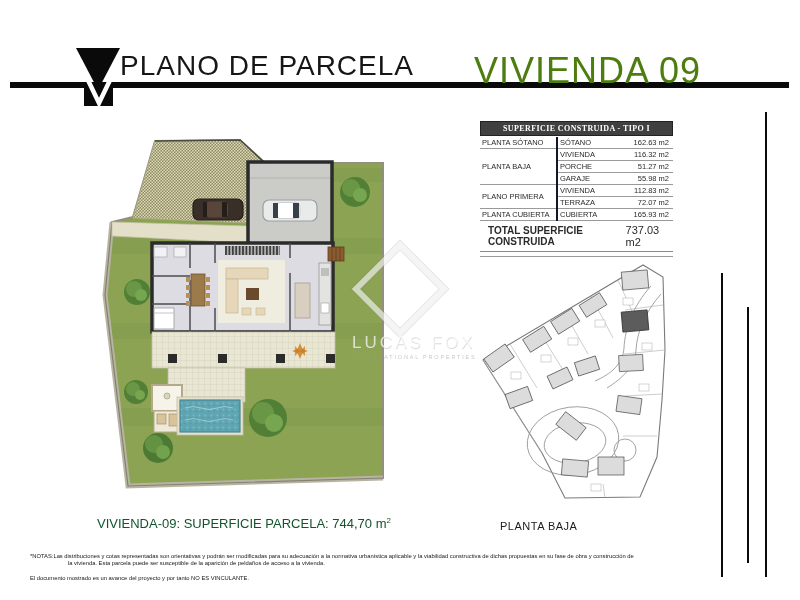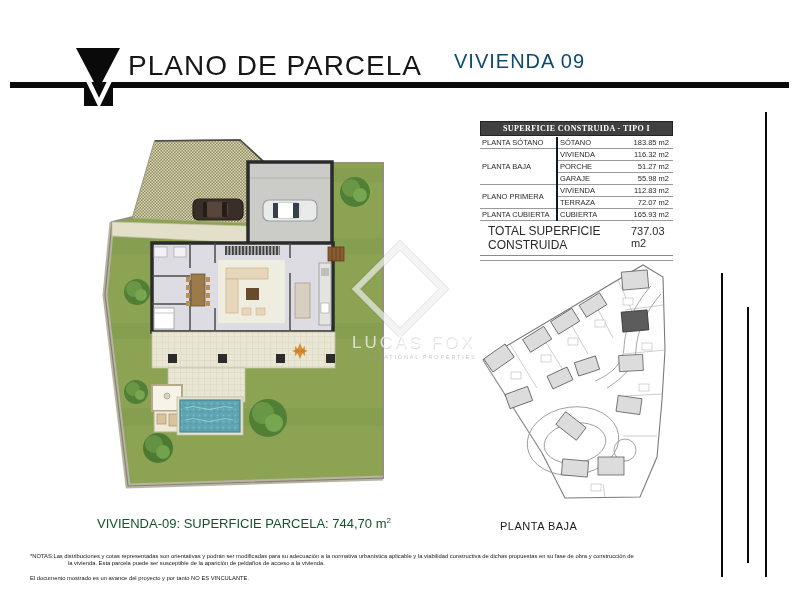--- a/index.html
+++ b/index.html
@@ -1,33 +1,33 @@
 <!DOCTYPE html>
 <html><head>
 <meta charset="utf-8">
 <style>
   html,body{margin:0;padding:0;background:#ffffff;}
   .page{position:relative;width:800px;height:600px;background:#fff;overflow:hidden;
         font-family:"Liberation Sans","DejaVu Sans",sans-serif;color:#111;}
   
   .hbar{position:absolute;left:10px;top:82px;width:779px;height:6px;background:#0a0a0a;}
   .logo{position:absolute;left:70px;top:42px;}
-  .title-left{position:absolute;left:128px;top:50px;font-size:28px;letter-spacing:1px;color:#161616;}
-  .title-right{position:absolute;left:454px;top:50px;font-size:20px;letter-spacing:1px;color:#0c4a6e;}
+  .title-left{position:absolute;left:120px;top:50px;font-size:28px;letter-spacing:1px;color:#161616;}
+  .title-right{position:absolute;left:474px;top:50px;font-size:36px;letter-spacing:1px;color:#4d7c0f;}
   
   .sup-table{position:absolute;left:480px;top:121px;width:193px;font-size:7.5px;color:#2a2a2a;}
   .sup-table .thead{background:#404040;color:#fff;font-weight:bold;text-align:center;
         font-size:8px;letter-spacing:.4px;padding:2px 0 1.5px;border:1px solid #222;font-family:Liberation Serif, serif;}
   .sup-table table{border-collapse:collapse;width:100%;margin-top:1px;}
   .sup-table td{border-bottom:1px solid #9a9a9a;padding:1px 2px;height:9px;vertical-align:middle;}
   .sup-table td.grp{width:72px;border-left:none;}
   .sup-table td.itm{border-left:2px solid #0f172a;width:58px;}
   .sup-table td.val{text-align:right;padding-right:4px;}
   .total-row{display:flex;justify-content:space-between;align-items:baseline;margin-top:3px;padding:0 4px 0 8px;}
-  .total-row .tl{font-size:12px;}
+  .total-row .tl{font-size:10px;font-weight:bold;}
   .total-row .tv{font-size:11px;}
   .dline1{border-top:1px solid #8a8a8a;margin-top:3px;}
   .dline2{border-top:1px solid #9a9a9a;margin-top:4px;}
   
   .cap-parcel{position:absolute;left:97px;top:516px;font-size:13px;color:#14532d;}
   .cap-parcel sup{font-size:8px;}
   .cap-map{position:absolute;left:500px;top:520px;font-size:11px;letter-spacing:.5px;color:#1c1c1c;}
   .notes{position:absolute;left:30px;top:553px;width:745px;font-size:5.8px;line-height:7px;color:#161616;}
   .notes .l2{margin-left:38px;}
   .notes .l3{margin-top:8px;}
@@ -239,21 +239,21 @@
     </g>
   </svg>
 
   <div class="sup-table">
     <div class="thead">SUPERFICIE CONSTRUIDA  - TIPO I</div>
     <table>
       <tbody>
           <tr>
         <td class="grp">PLANTA SÓTANO</td>
         <td class="itm">SÓTANO</td>
-        <td class="val">183.85 m2</td>
+        <td class="val">162.63 m2</td>
       </tr>
       <tr>
         <td class="grp" rowspan="3">PLANTA BAJA</td>
         <td class="itm">VIVIENDA</td>
         <td class="val">116.32 m2</td>
       </tr>
       <tr>
         <td class="itm">PORCHE</td>
         <td class="val">51.27 m2</td>
       </tr>

